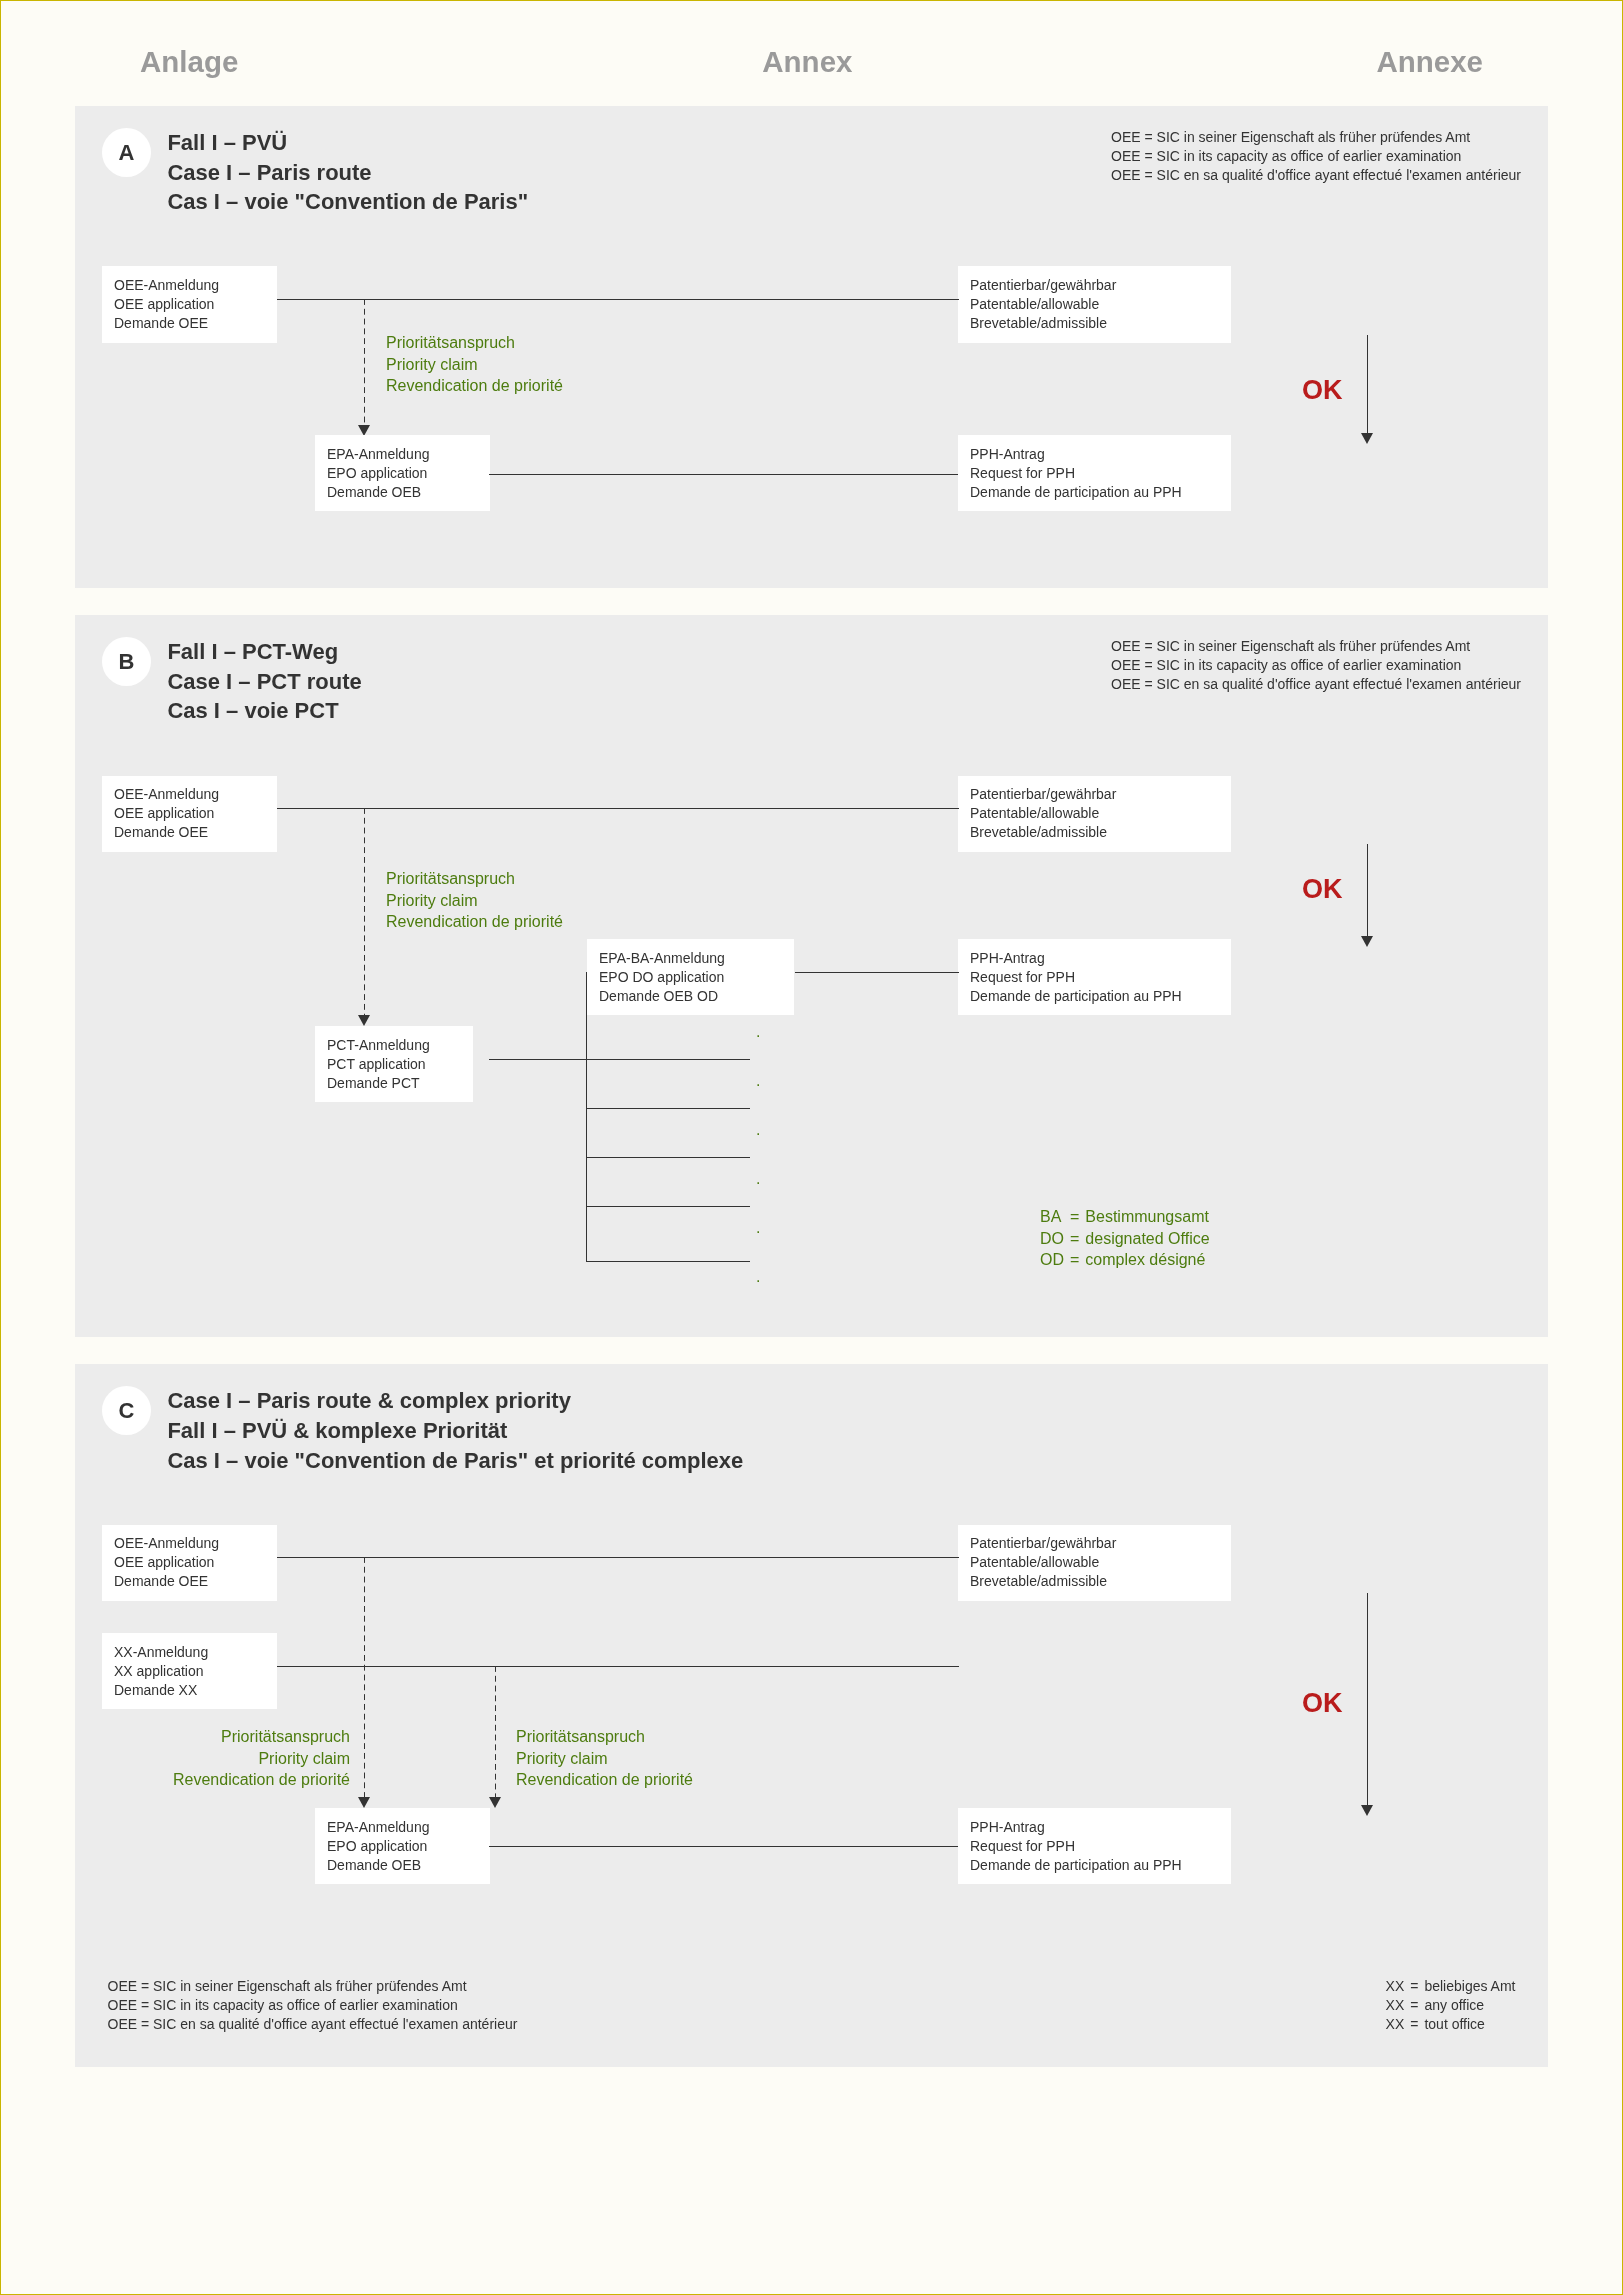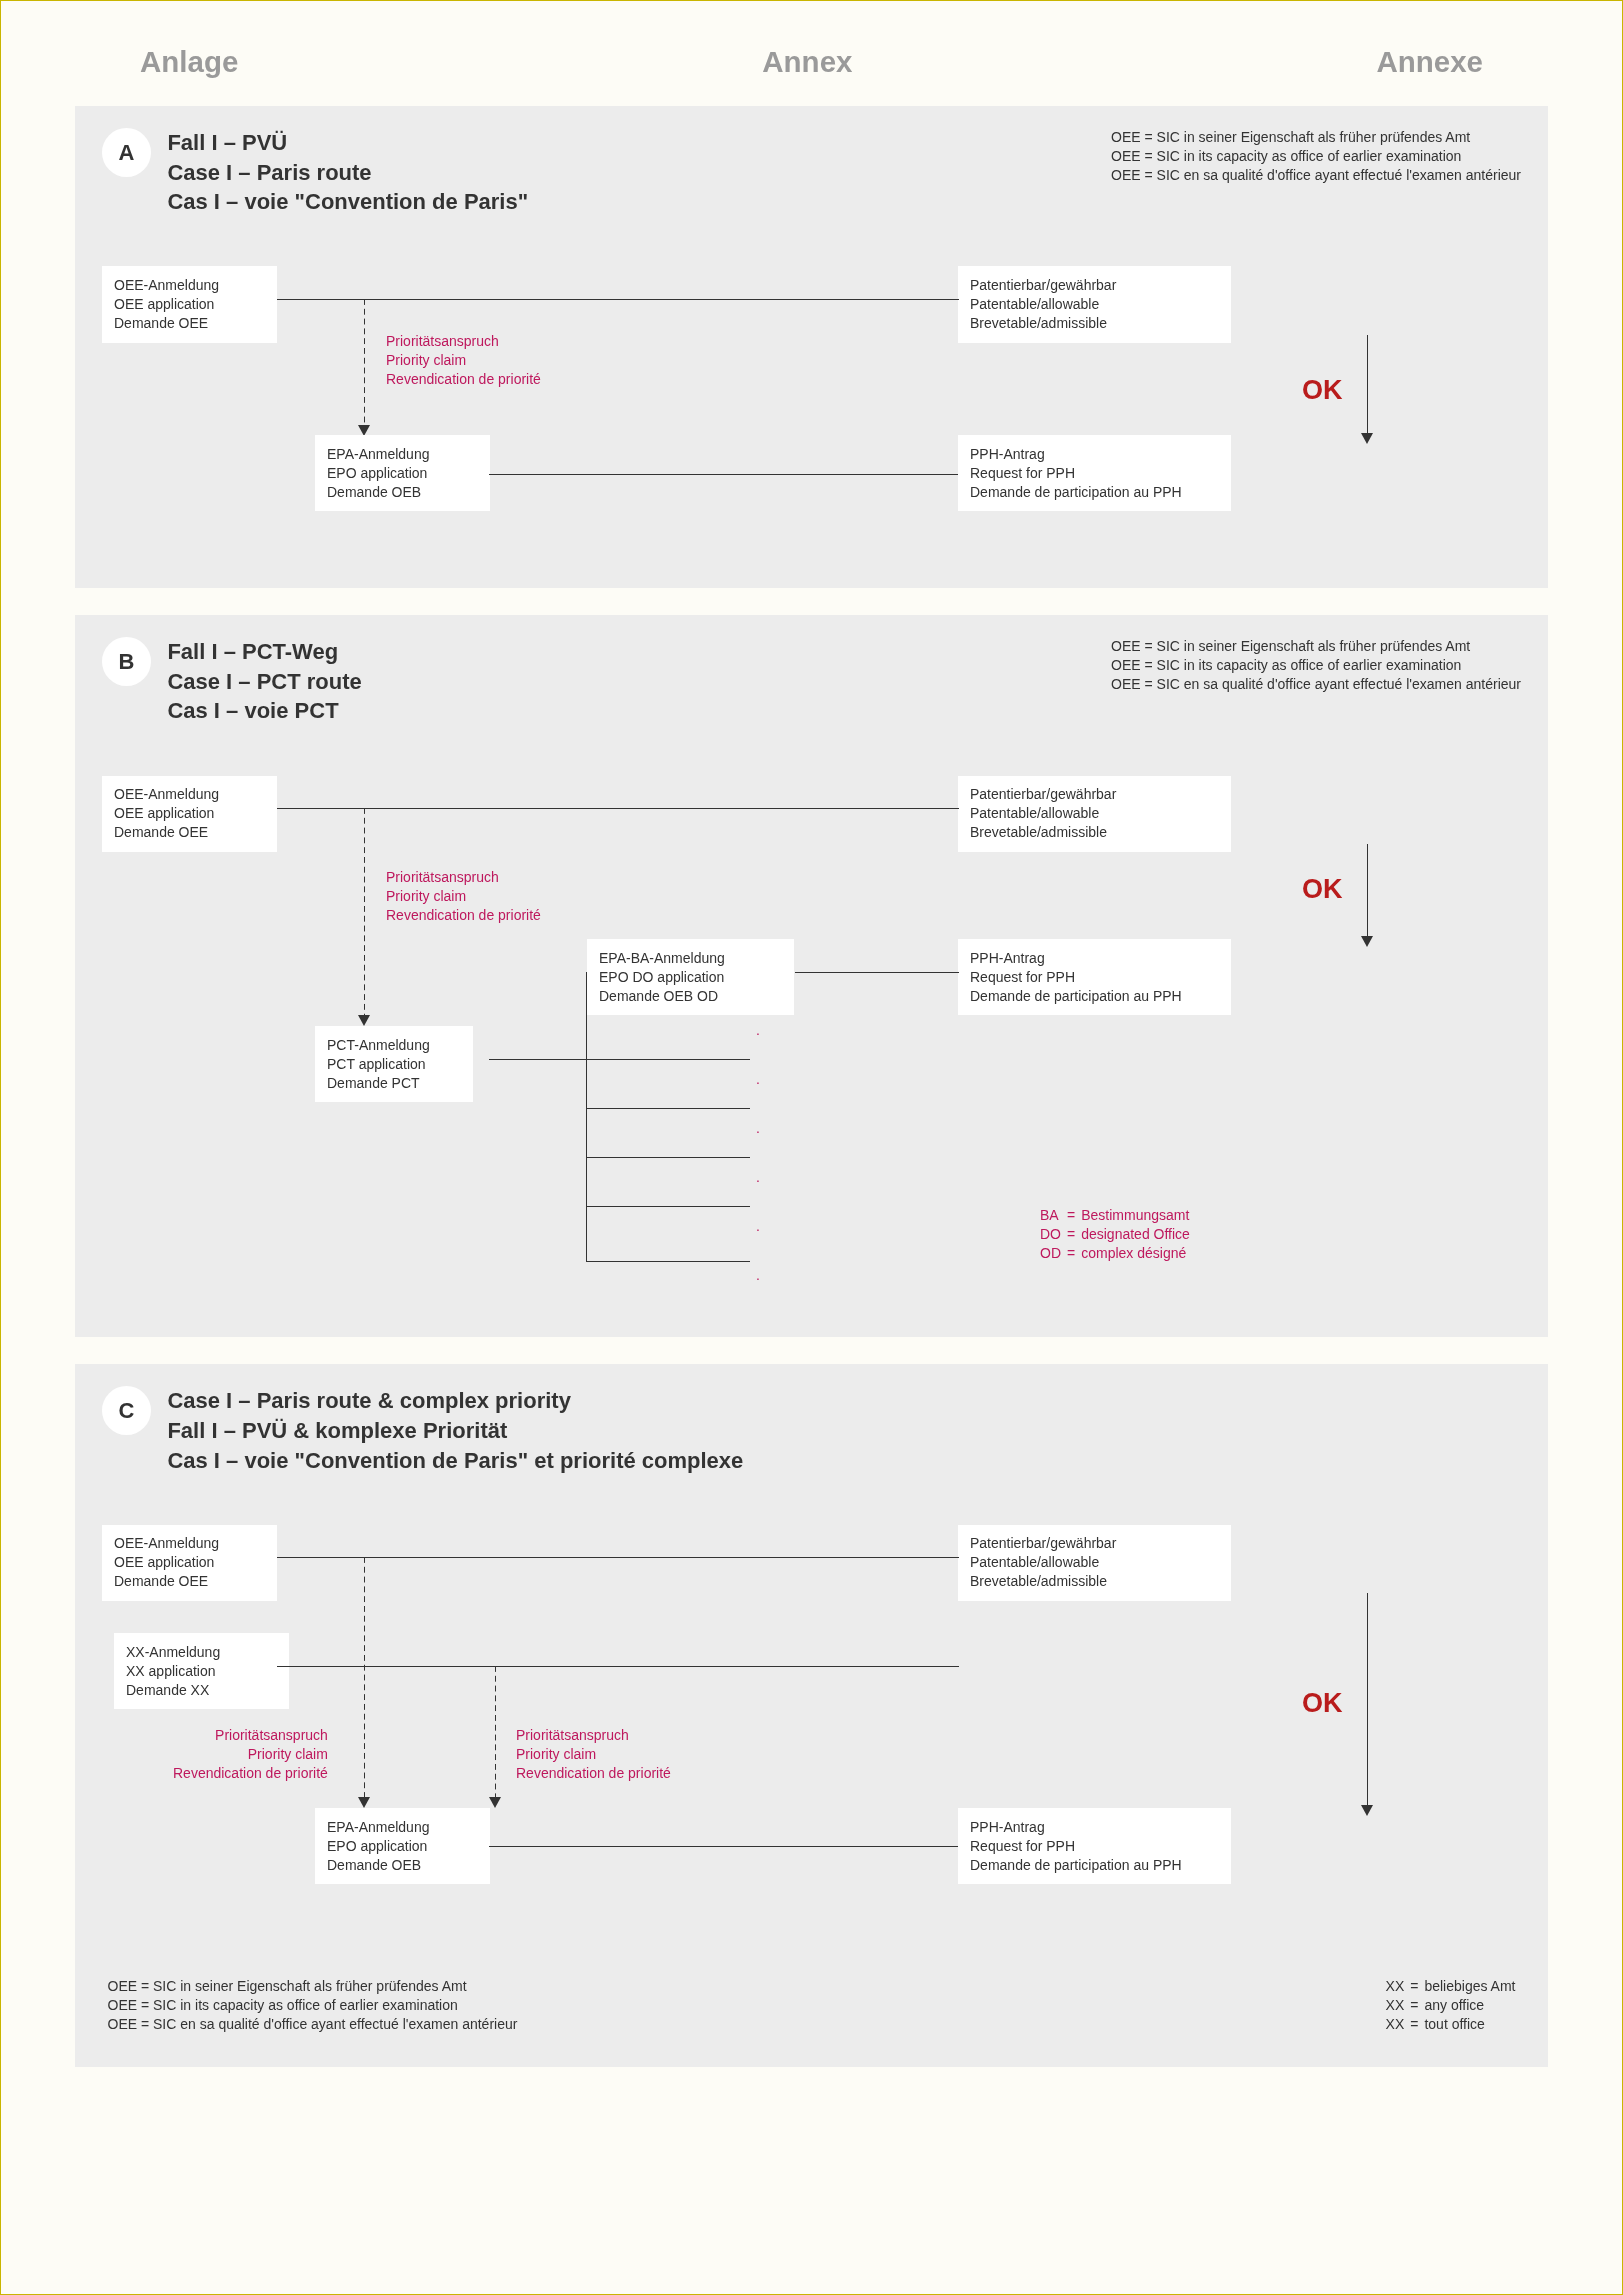--- a/index.html
+++ b/index.html
@@ -58,23 +58,23 @@
     position: absolute;
     background: #fff;
     padding: 9.8px 12px;
     font-size: 14px;
     line-height: 1.35;
     color: #333;
     white-space: nowrap;
   }
   .label {
     position: absolute;
-    font-size: 14px;
+    font-size: 16px;
     line-height: 1.35;
-    color: #be185d;
+    color: #4d7c0f;
     white-space: nowrap;
   }
   .ok {
     position: absolute;
     font-size: 27px;
     font-weight: bold;
     color: #b91c1c;
   }
   .hline { position: absolute; height: 1.1px; background: #333; }
   .vline { position: absolute; width: 1.1px; background: #333; }
@@ -284,21 +284,21 @@
         <div>Demande OEE</div>
       </div>
 
       <div class="box" style="left:856px;top:16.4px;width:273px;">
         <div>Patentierbar/gewährbar</div>
         <div>Patentable/allowable</div>
         <div>Brevetable/admissible</div>
       </div>
       <div class="hline" style="left:175px;top:49px;width:682px;"></div>
 
-      <div class="box" style="left:0;top:125px;width:175px;margin-left:12px;">
+      <div class="box" style="left:0;top:125px;width:175px;">
         <div>XX-Anmeldung</div>
         <div>XX application</div>
         <div>Demande XX</div>
       </div>
       <div class="hline" style="left:175px;top:158px;width:682px;"></div>
 
       <div class="vdash-line" style="left:262px;top:49px;height:240px;"></div>
       <div class="arrow-down" style="left:256px;top:289px;"></div>
 
       <div class="vdash-line" style="left:393px;top:158px;height:131px;"></div>

